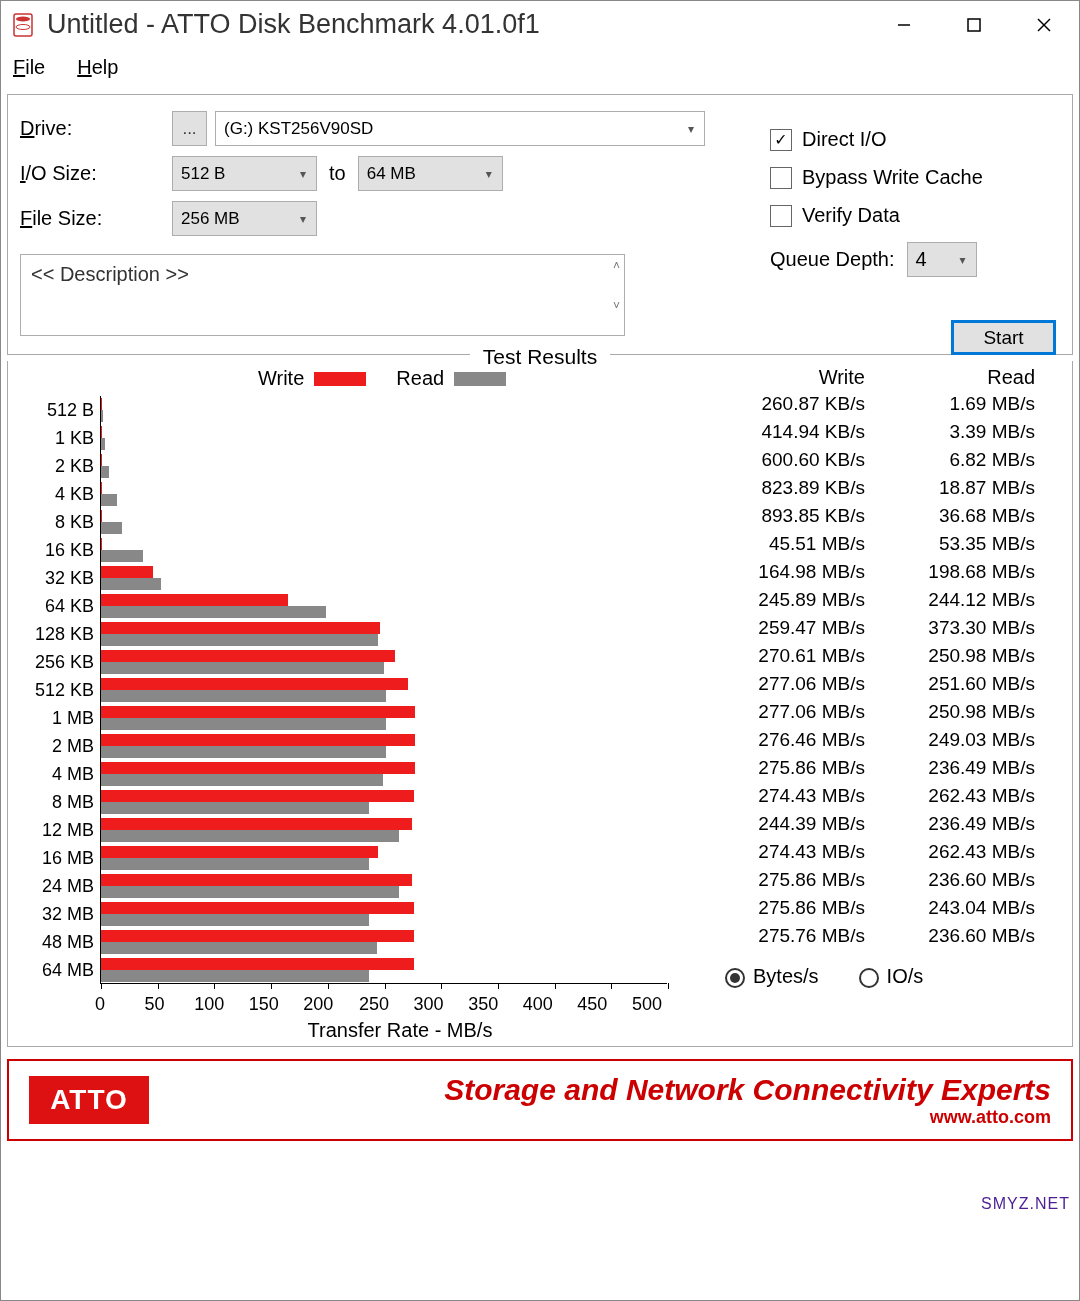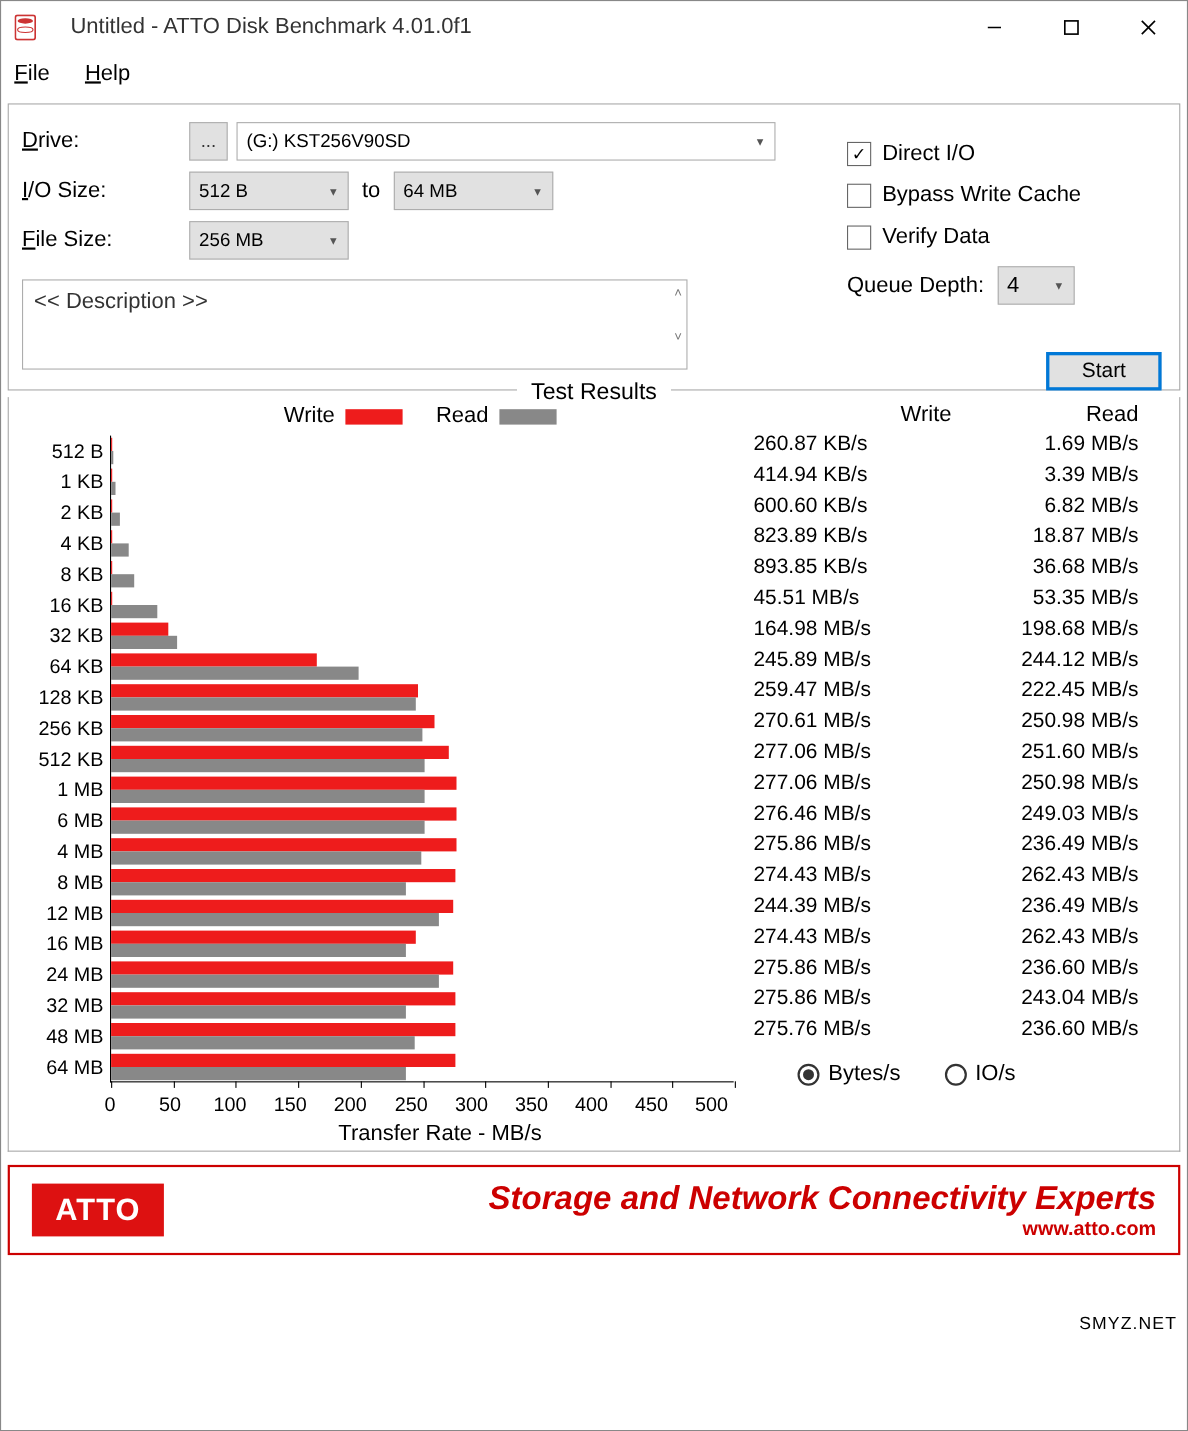--- a/index.html
+++ b/index.html
@@ -9,21 +9,21 @@
     font-size: 17px;
     background: #fff;
     width: 1080px;
     height: 1301px;
     overflow: hidden;
     position: relative;
   }
   .window { width: 1080px; height: 1301px; border: 1px solid #888; background: #fff; display: flex; flex-direction: column; }
   .titlebar { height: 47px; display: flex; align-items: center; padding-left: 10px; }
   .titlebar .icon { width: 24px; height: 28px; margin-right: 12px; display:flex; align-items:center; justify-content:center;}
-  .titlebar .title { flex: 1; font-size: 20px; color: #333; margin-left: 17px; }
+  .titlebar .title { flex: 1; font-size: 27px; color: #333; }
   .titlebar .btns { display: flex; height: 100%; }
   .titlebar .btn { width: 70px; display: flex; align-items: center; justify-content: center; font-size: 18px; color:#333; }
   .menubar { height: 40px; display: flex; align-items: center; padding-left: 12px; gap: 32px; font-size: 20px; color:#000; border-bottom:1px solid transparent; }
   .menuitem { }
   .menuitem .ul { text-decoration: underline; }
   .panel { margin: 6px; border: 1px solid #a9a9a9; padding: 6px 6px 0 6px; }
   .form-row { display: flex; align-items: center; margin: 10px 0; }
   .lbl { width: 158px; font-size: 20px; padding-left:6px;}
   .lbl .ul { text-decoration: underline; }
   .btn-sq { width: 35px; height: 35px; border: 1px solid #adadad; background: #e1e1e1; margin-right: 8px; display:flex;align-items:center;justify-content:center; color:#333;}
@@ -48,31 +48,31 @@
   .row-pair { position:absolute; left:0; }
   .bar { height:12px; }
   .bar.write { background:#ee1c1c; }
   .bar.read { background:#888; }
   .xaxis { display:flex; margin-left:92px; width:567px; justify-content:space-between; font-size:18px; margin-top:6px;}
   .xaxis-label { text-align:center; font-size:20px; margin-top:4px;}
   .table-col { }
   .tbl-head { display:flex; font-size:20px; margin-bottom:4px;}
   .tbl-head div { text-align:right;}
   .tbl-row { display:flex; height:28px; font-size:19px;}
-  .tbl-row .c1 { width:180px; text-align:left;}
+  .tbl-row .c1 { width:180px; text-align:right;}
   .tbl-row .c2 { width:170px; text-align:right;}
   .radios { display:flex; gap:40px; margin-top:12px; margin-left:40px; font-size:20px;}
   .radio { width:20px;height:20px;border:2px solid #333;border-radius:50%;margin-right:8px;display:inline-flex;align-items:center;justify-content:center;vertical-align:middle;}
   .radio.sel::after{content:"";width:10px;height:10px;background:#333;border-radius:50%;}
   .banner { margin:6px; border:2px solid #c00; height:82px; display:flex; align-items:center; padding:0 20px; gap:60px;}
   .atto-logo { width:120px; height:48px; background:#d11; color:#fff; font-weight:bold; font-size:28px; display:flex;align-items:center;justify-content:center; letter-spacing:1px;}
   .banner-txt { flex:1; text-align:right;}
   .banner-txt .l1{ color:#c00; font-size:30px; font-weight:bold; font-style:italic;}
   .banner-txt .l2{ color:#c00; font-size:18px; font-weight:bold;}
-  .watermark { position:absolute; right:10px; bottom:88px; font-size:16px; color:#000000; letter-spacing:1px;}
+  .watermark { position:absolute; right:10px; bottom:88px; font-size:16px; color:#4c1d95; letter-spacing:1px;}
   .mid-txt { font-size:20px; margin:0 12px;}
   .tick { position:absolute; bottom:-6px; width:1px; height:6px; background:#000;}
 </style>
 </head>
 <body>
 
 <div class="window">
 
   <div class="titlebar">
     <span class="icon">
@@ -190,21 +190,21 @@
           <div class="ylabel">2 KB</div>
           <div class="ylabel">4 KB</div>
           <div class="ylabel">8 KB</div>
           <div class="ylabel">16 KB</div>
           <div class="ylabel">32 KB</div>
           <div class="ylabel">64 KB</div>
           <div class="ylabel">128 KB</div>
           <div class="ylabel">256 KB</div>
           <div class="ylabel">512 KB</div>
           <div class="ylabel">1 MB</div>
-          <div class="ylabel">6 MB</div>
+          <div class="ylabel">2 MB</div>
           <div class="ylabel">4 MB</div>
           <div class="ylabel">8 MB</div>
           <div class="ylabel">12 MB</div>
           <div class="ylabel">16 MB</div>
           <div class="ylabel">24 MB</div>
           <div class="ylabel">32 MB</div>
           <div class="ylabel">48 MB</div>
           <div class="ylabel">64 MB</div>
         </div>
       <div class="plot" id="plot">
@@ -337,21 +337,21 @@
             <div class="tbl-row">
               <div class="c1">164.98 MB/s</div>
               <div class="c2">198.68 MB/s</div>
             </div>
             <div class="tbl-row">
               <div class="c1">245.89 MB/s</div>
               <div class="c2">244.12 MB/s</div>
             </div>
             <div class="tbl-row">
               <div class="c1">259.47 MB/s</div>
-              <div class="c2">222.45 MB/s</div>
+              <div class="c2">373.30 MB/s</div>
             </div>
             <div class="tbl-row">
               <div class="c1">270.61 MB/s</div>
               <div class="c2">250.98 MB/s</div>
             </div>
             <div class="tbl-row">
               <div class="c1">277.06 MB/s</div>
               <div class="c2">251.60 MB/s</div>
             </div>
             <div class="tbl-row">

